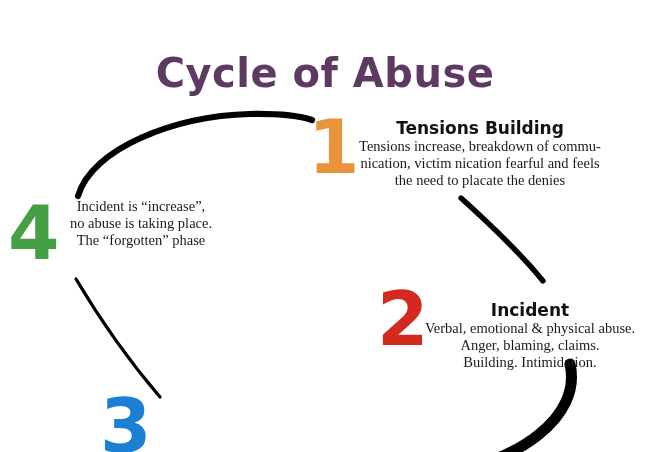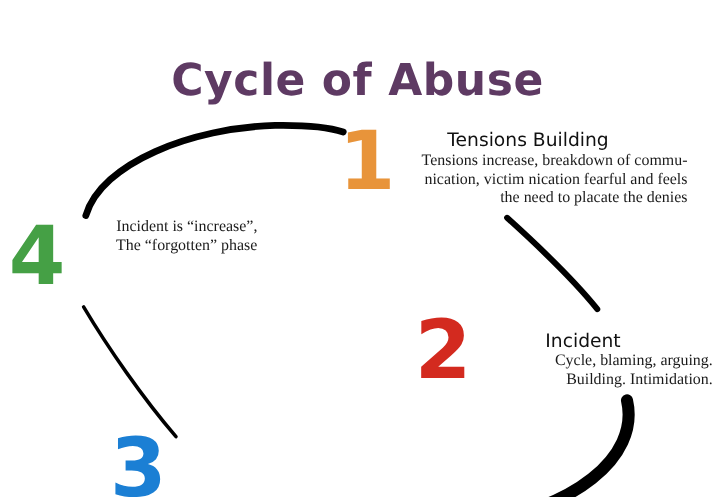--- a/index.html
+++ b/index.html
@@ -44,33 +44,33 @@
     font-weight: bold;
     font-size: 74px;
     line-height: 66px;
     letter-spacing: -2px;
   }
   .block {
     position: absolute;
   }
   .block .head {
     font-family: "DejaVu Sans", sans-serif;
-    font-weight: normal;
+    font-weight: bold;
     font-size: 17px;
     color: #111111;
     line-height: 20px;
     white-space: nowrap;
   }
   .block .body {
     font-family: "Liberation Serif", serif;
     font-size: 14.5px;
     line-height: 17px;
     color: #1a1a1a;
   }
-  .block .body div { white-space: nowrap; text-align: right; }
+  .block .body div { white-space: nowrap; }
 
   
   #num-1 { left: 308px; top: 66px; color: #E8943A; }
   #block-1 { left: 335px; top: 70px; width: 290px; text-align: center; }
   #block-1 .head { text-align: center; }
 
   
   #num-2 { left: 377px; top: 238px; color: #D32A1F; }
   #block-2 { left: 412px; top: 252px; width: 236px; text-align: center; }
 
@@ -107,28 +107,30 @@
       <div>Tensions increase, breakdown of commu-</div>
       <div>nication, victim nication fearful and feels</div>
       <div>the need to placate the denies</div>
     </div>
   </div>
 
   <div class="stage-num" id="num-2" style="color: rgb(211, 42, 31);">2</div>
   <div class="block" id="block-2">
     <div class="head">Incident</div>
     <div class="body">
-      <div>Cycle, blaming, arguing.</div>
+      <div>Verbal, emotional &amp; physical abuse.</div>
+      <div>Anger, blaming, claims.</div>
       <div>Building.  Intimidation.</div>
     </div>
   </div>
 
   <div class="stage-num" id="num-3" style="color: rgb(27, 127, 212);">3</div>
 
   <div class="stage-num" id="num-4" style="color: rgb(69, 160, 69);">4</div>
   <div class="block" id="block-4">
     <div class="body">
       <div>Incident is “increase”,</div>
+      <div>no abuse is taking place.</div>
       <div>The “forgotten” phase</div>
     </div>
   </div>
 
 </div>
 
 </body></html>

